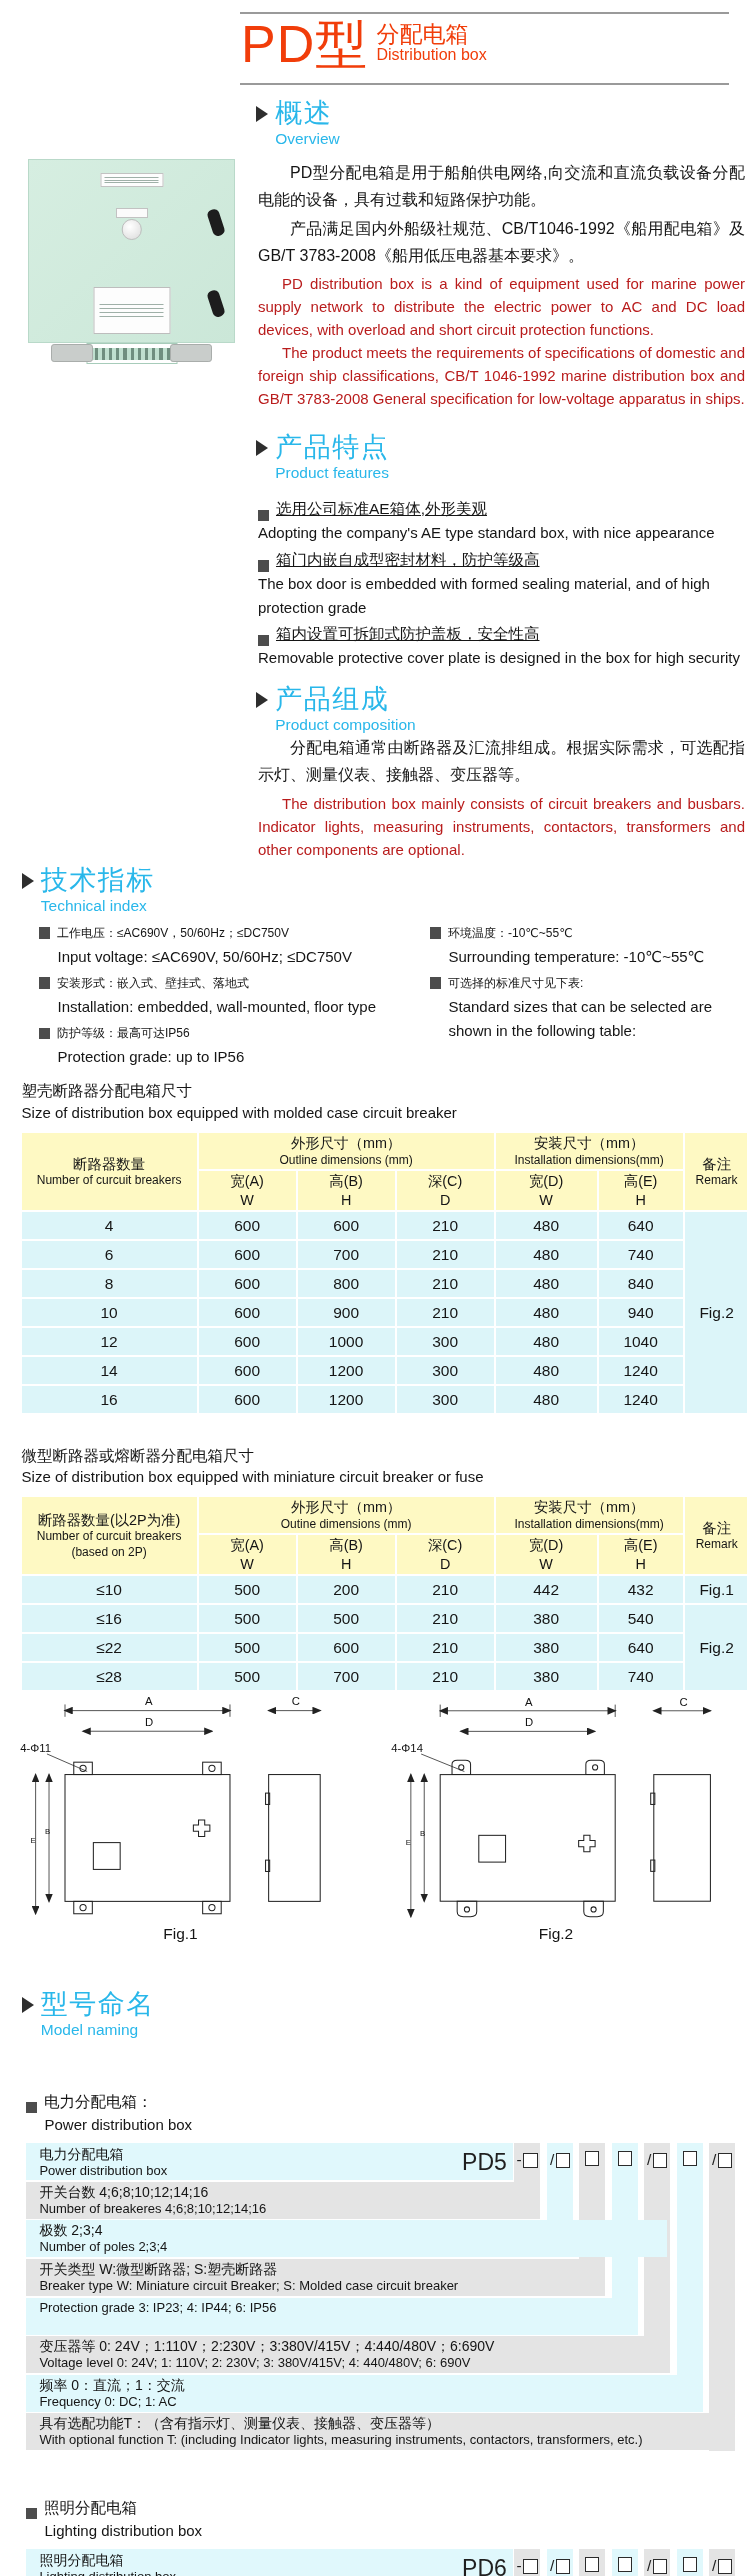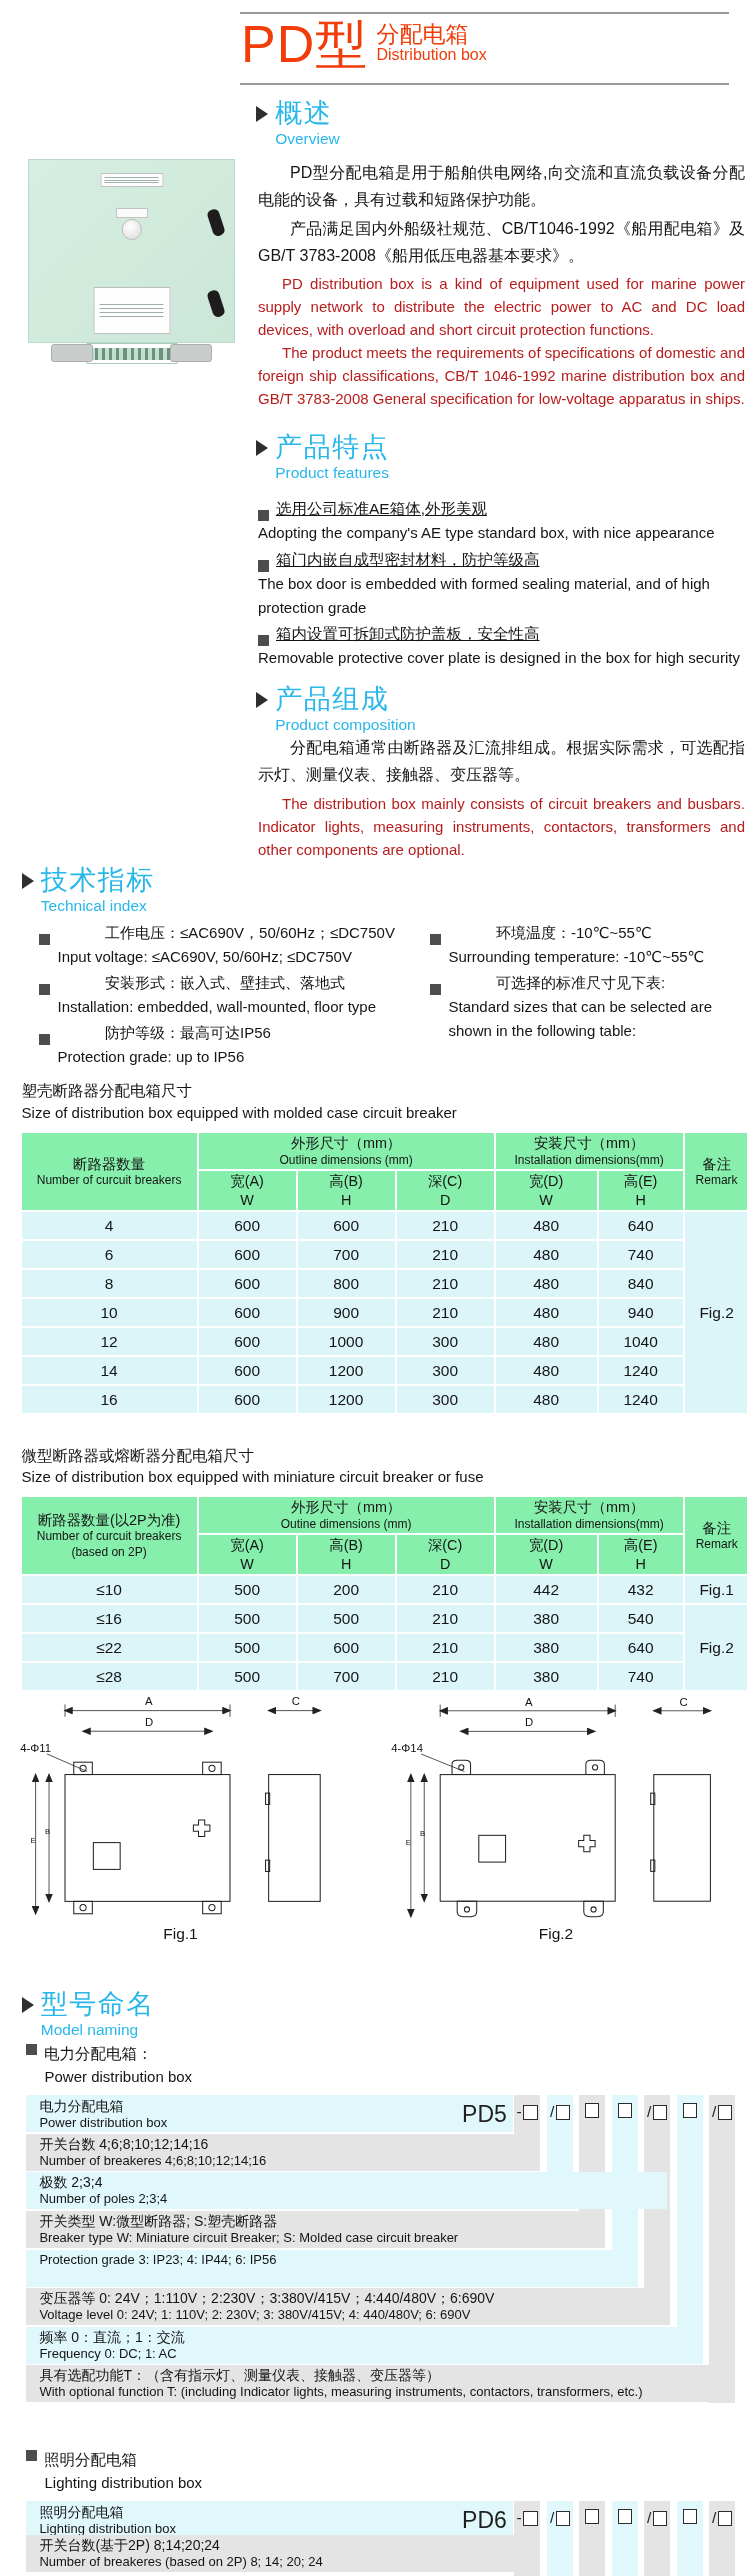--- a/index.html
+++ b/index.html
@@ -38,41 +38,41 @@
   .pfoot{position:absolute;bottom:2.1px;width:40px;height:15.5px;background:#c9cdcb;border:0.5px solid #a9adab;border-radius:3.1px;}
   .pfoot.f1{left:25px;} .pfoot.f2{right:25px;}
   
   .para{position:absolute;text-align:justify;}
   .zhp{font-size:16px;line-height:27px;text-indent:2em;}
   .enp{font-size:15px;line-height:23px;text-indent:1.6em;color:#b91c1c;}
   .feat-zh{font-size:15.5px;line-height:25px;display:flex;align-items:flex-end;text-decoration:underline;}
   .feat-en{font-size:15px;line-height:24px;margin-bottom:1.5px;}
   .bullet{display:inline-block;width:11.3px;height:11.3px;background:#4d4d4d;margin-right:6.7px;flex:0 0 auto;}
   .tech-item{margin-bottom:2.1px;}
-  .tech-zh{font-size:15px;line-height:24px;display:flex;align-items:flex-end;gap:48px;}
+  .tech-zh{font-size:12px;line-height:24px;display:flex;align-items:center;}
   .tech-en{font-size:15px;line-height:24px;padding-left:18.5px;}
   
   .tbl-title-zh{position:absolute;font-size:15.5px;}
   .tbl-title-en{position:absolute;font-size:15px;}
   table.dim{position:absolute;border-collapse:separate;border-spacing:2.1px;table-layout:fixed;}
-  table.dim th{background:#86efac;font-weight:400;text-align:center;vertical-align:middle;padding:1px 2.1px;}
+  table.dim th{background:#fef9c3;font-weight:400;text-align:center;vertical-align:middle;padding:1px 2.1px;}
   table.dim td{background:#dcf5f9;text-align:center;vertical-align:middle;font-size:15.5px;padding:1px;}
   .h-zh{font-size:14.4px;line-height:18.5px;display:block;}
   .h-en{font-size:12px;line-height:15.5px;display:block;}
   
   .fig{position:absolute;}
   .fig svg{display:block;}
   .fig-label{text-align:center;font-size:15.5px;margin-top:3.1px;}
   .dim-line{stroke:#222;stroke-width:1.5;}
   .draw{stroke:#222;stroke-width:2;fill:none;}
   .svgtxt{font-size:22px;fill:#111;font-family:"Liberation Sans","DejaVu Sans",sans-serif;}
   .svgtxt.sm{font-size:15px;}
   
   .model{position:absolute;left:26px;width:721px;}
-  .m-head{display:flex;align-items:flex-start;font-size:15.5px;}
+  .m-head{display:flex;align-items:flex-end;font-size:15.5px;margin-top:48px;}
   .m-head-en{font-size:15px;padding-left:18.5px;line-height:23px;}
   .diagram{position:relative;margin-top:7.2px;height:309px;}
   .d-row{position:absolute;box-sizing:border-box;padding:1.5px 0 0 13.4px;overflow:hidden;}
   .d-row .r-zh{font-size:14px;line-height:17.5px;white-space:nowrap;}
   .d-row .r-en{font-size:13px;line-height:16px;white-space:nowrap;}
   .strip{position:absolute;top:0;}
   .slot{position:absolute;top:8.2px;left:0;width:100%;display:flex;align-items:center;justify-content:center;gap:1.5px;font-size:15.5px;color:#222;}
   .codebox{display:inline-block;width:12.4px;height:12.4px;border:1.5px solid #2b2b2b;background:#fff;}
   .d-code{position:absolute;top:6.2px;font-size:23px;color:#1f1f1f;}
   .cyan{background:#e0f8fc;} .gray{background:#e4e4e4;}

